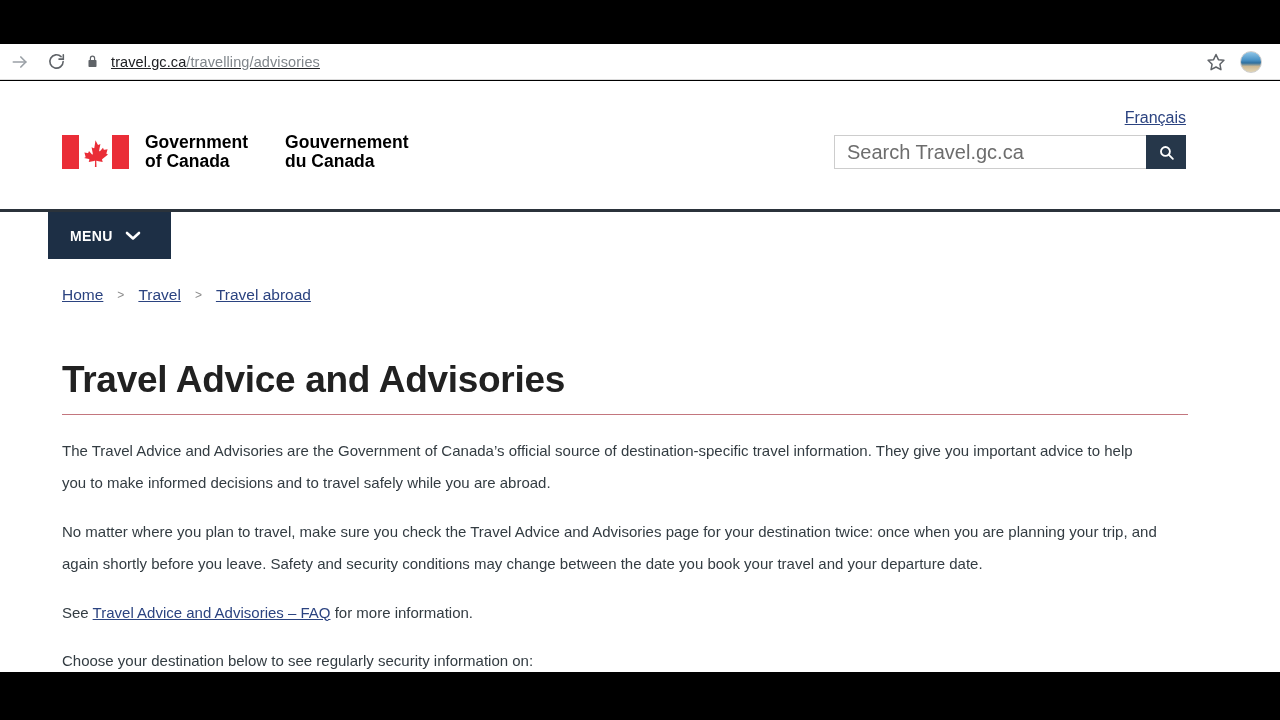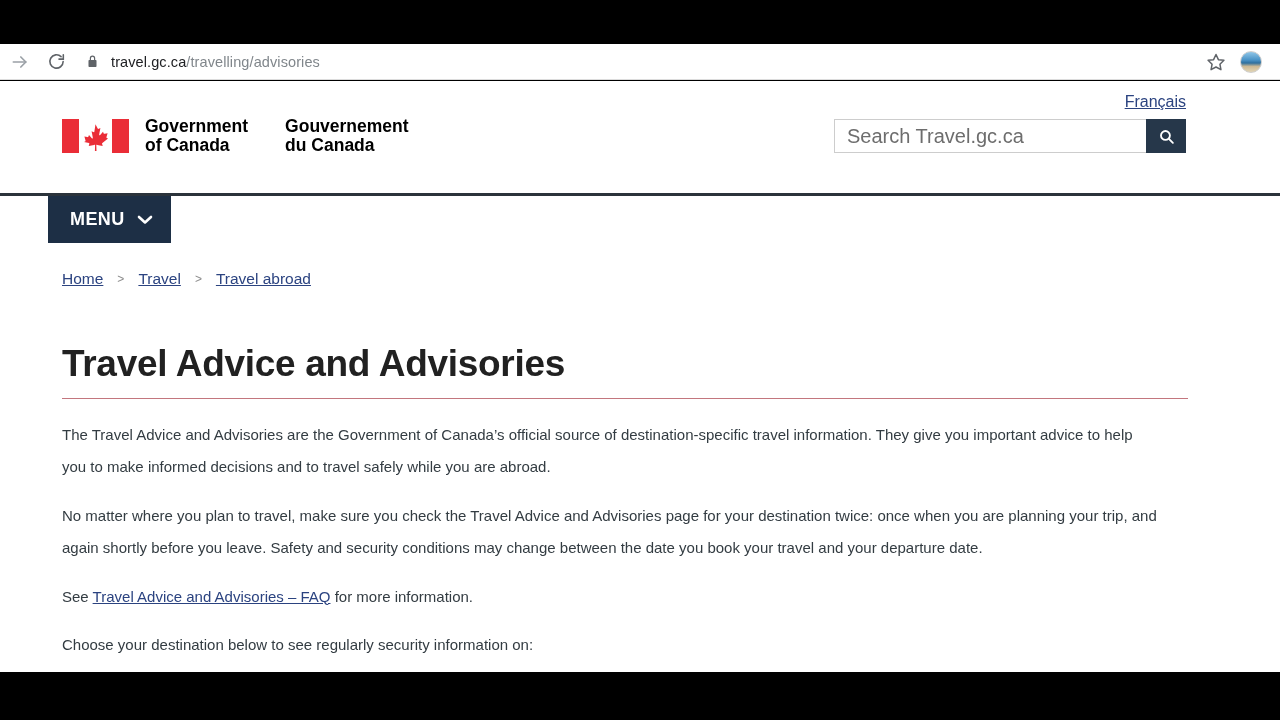--- a/index.html
+++ b/index.html
@@ -26,38 +26,38 @@
   .chrome-btn {
     width: 36px; height: 30px; display: flex; align-items: center; justify-content: center;
     color: #5f6368;
   }
   .chrome-btn.forward { margin-left: 2px; color: #9aa0a6; }
   .omnibox {
     flex: 1; display: flex; align-items: center; height: 28px;
     margin-left: 12px; font-size: 14.5px;
   }
   .lock-icon { margin-right: 12px; display: flex; align-items: center; }
-  .url { color: #202124; letter-spacing: 0.1px; white-space: nowrap; }
+  .url { color: #202124; letter-spacing: 0.1px; white-space: nowrap; text-decoration: underline; }
   .url .path { color: #80868b; }
   .chrome-right { display: flex; align-items: center; gap: 14px; padding-right: 18px; }
   .star-icon { width: 20px; height: 20px; color: #5f6368; }
   .avatar {
     width: 22px; height: 22px; border-radius: 50%;
     background: linear-gradient(180deg, #8fc6e8 0%, #4a93c6 40%, #2e6f9e 55%, #cbb894 72%, #e3d6b5 100%);
     border: 1px solid #cfcfcf;
   }
 
   
   .viewport {
     position: absolute; left: 0; top: 81px; width: 1280px; height: 591px;
     background: #ffffff; overflow: hidden;
   }
 
   
-  .goc-header { position: relative; height: 112px; }
+  .goc-header { position: relative; height: 112px; margin-top: 16px; }
   .lang-row { display: flex; justify-content: flex-end; padding: 12px 94px 0 0; }
   .lang-link {
     font-size: 16px; color: #2b4380; text-decoration: underline;
     font-family: "Liberation Sans", sans-serif; cursor: pointer;
   }
   .brand-row {
     display: flex; align-items: center; justify-content: space-between;
     padding: 6px 94px 0 62px;
   }
   .wordmark { display: flex; align-items: center; }
@@ -85,21 +85,21 @@
 
   
   .menu-band { position: relative; height: 0; }
   .menu-btn {
     position: absolute; left: 48px; top: 0;
     width: 123px; height: 47px; background: #1d2f45;
     display: flex; align-items: center; gap: 12px;
     padding-left: 22px; cursor: pointer;
   }
   .menu-label {
-    color: #fff; font-size: 18px; font-weight: bold; letter-spacing: 0.4px;
+    color: #fff; font-size: 14px; font-weight: bold; letter-spacing: 0.4px;
     font-family: "Liberation Sans", sans-serif;
   }
   .chevron { color: #fff; display: flex; align-items: center; }
 
   
   .content { padding: 74px 0 0 62px; width: 1126px; }
   .breadcrumb {
     display: flex; align-items: center; gap: 14px;
     font-size: 15.5px; color: #2b4380; margin-bottom: 0;
   }

